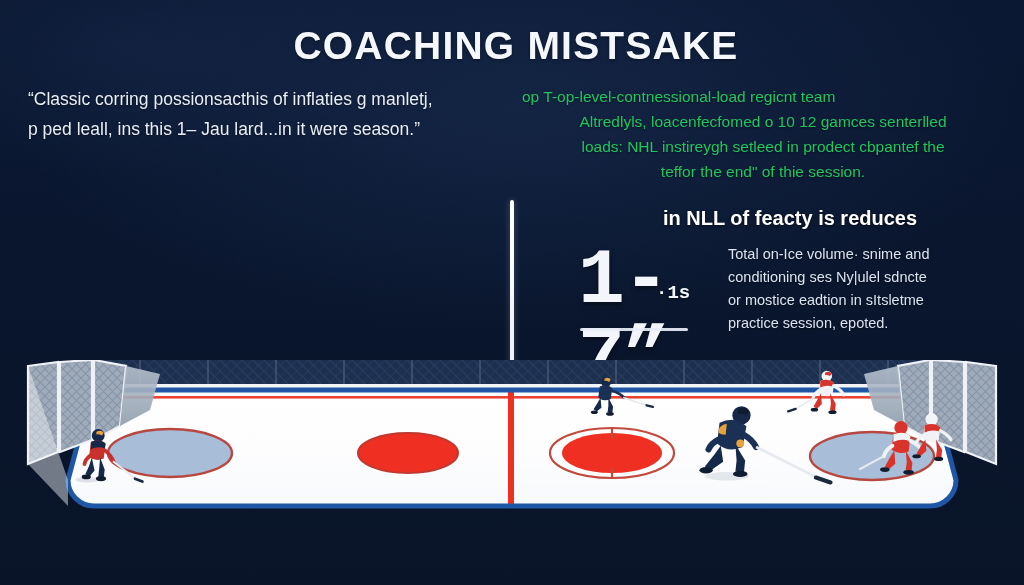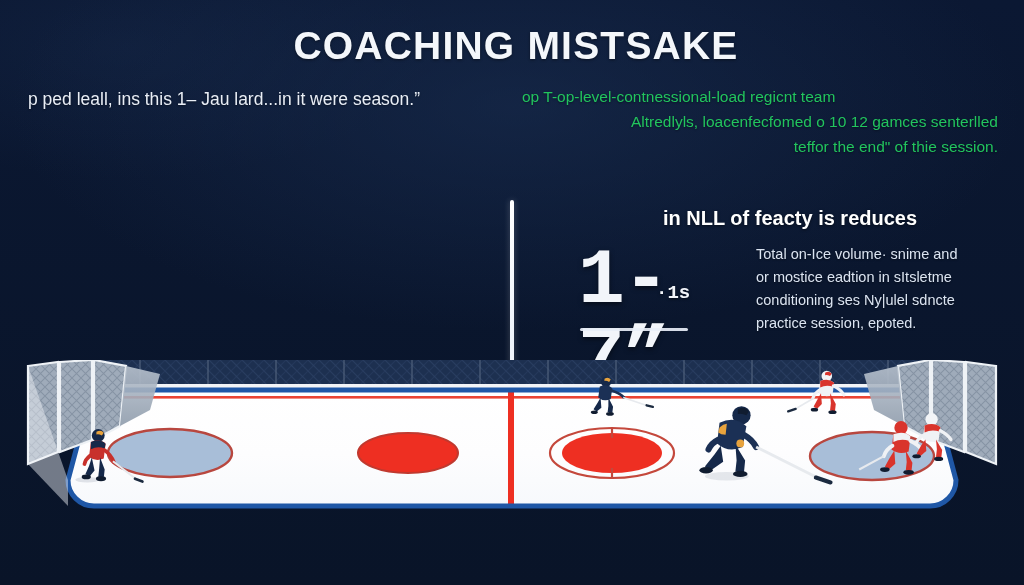--- a/index.html
+++ b/index.html
@@ -37,38 +37,38 @@
   }
   .quote-left .ln{display:block;white-space:nowrap;}
 
   
   .para-right{
     position:absolute;left:528px;top:84px;width:470px;
     color:#22c55e;font-size:15.5px;line-height:25px;
     text-align:center;
     text-shadow:0 1px 2px rgba(0,0,0,.4);
   }
-  .para-right .ln{display:block;white-space:nowrap;text-align:right;}
+  .para-right .ln{display:block;white-space:nowrap;}
   .para-right .ln.l1{text-align:left;margin-left:-6px;}
 
   
   .subhead{
     position:absolute;left:600px;top:206px;width:380px;text-align:center;
     color:#ffffff;font-size:20px;line-height:24px;font-weight:bold;
     text-shadow:0 1px 3px rgba(0,0,0,.5);
     white-space:nowrap;
   }
 
   
   .para-small{
     position:absolute;left:728px;top:243px;width:262px;
     color:#dbe4f1;font-size:14.5px;line-height:23px;text-align:left;
     text-shadow:0 1px 2px rgba(0,0,0,.4);
   }
-  .para-small .ln{display:block;white-space:nowrap;margin-left:28px;}
+  .para-small .ln{display:block;white-space:nowrap;}
 
   
   .stat-wrap{position:absolute;left:578px;top:248px;width:120px;height:86px;font-family:Liberation Mono, monospace;}
   .stat-num{
     position:absolute;left:0;top:-6px;
     color:#f2f5fa;font-size:78px;line-height:78px;font-weight:bold;
     letter-spacing:-2px;
     text-shadow:0 2px 5px rgba(0,0,0,.5);
   }
   .stat-sup{
@@ -99,43 +99,45 @@
 </head>
 <body>
 
 <div id="stage">
 
   <div class="bg-grad"></div>
 
   <div class="title">COACHING MISTSAKE</div>
 
   <div class="quote-left">
+    <span class="ln">“Classic corring possionsacthis of inflaties g manletj,</span>
     <span class="ln">p ped leall, ins this 1– Jau lard...in it were season.”</span>
   </div>
 
   <div class="para-right">
     <span class="ln l1">op T-op-level-contnessional-load regicnt team</span>
     <span class="ln">Altredlyls, loacenfecfomed o 10 12 gamces senterlled</span>
+    <span class="ln">loads: NHL instireygh setleed in prodect cbpantef the</span>
     <span class="ln">teffor the end" of thie session.</span>
   </div>
 
   <div class="divider"></div>
 
   <div class="subhead">in NLL of feacty is reduces</div>
 
   <div class="stat-wrap">
     <div class="stat-num">1-7”</div>
     <div class="stat-sup">·1s</div>
     <div class="stat-rule"></div>
   </div>
 
   <div class="para-small">
     <span class="ln">Total on-Ice volume· snime and</span>
+    <span class="ln">conditioning ses Ny|ulel ѕdncte</span>
     <span class="ln">or mostice eadtion in sItsletme</span>
-    <span class="ln">conditioning ses Ny|ulel ѕdncte</span>
     <span class="ln">practice session, epoted.</span>
   </div>
 
   <div class="rink">
     <svg class="rink-svg" width="1024" height="190" viewBox="0 0 1024 190" xmlns="http://www.w3.org/2000/svg">
       <defs>
         <pattern id="mesh" width="9" height="9" patternUnits="userSpaceOnUse">
           <rect width="9" height="9" fill="#9fabba"></rect>
           <path d="M0 0 L9 9 M9 0 L0 9" stroke="#7d8b9c" stroke-width="1.1" opacity=".75"></path>
         </pattern>

